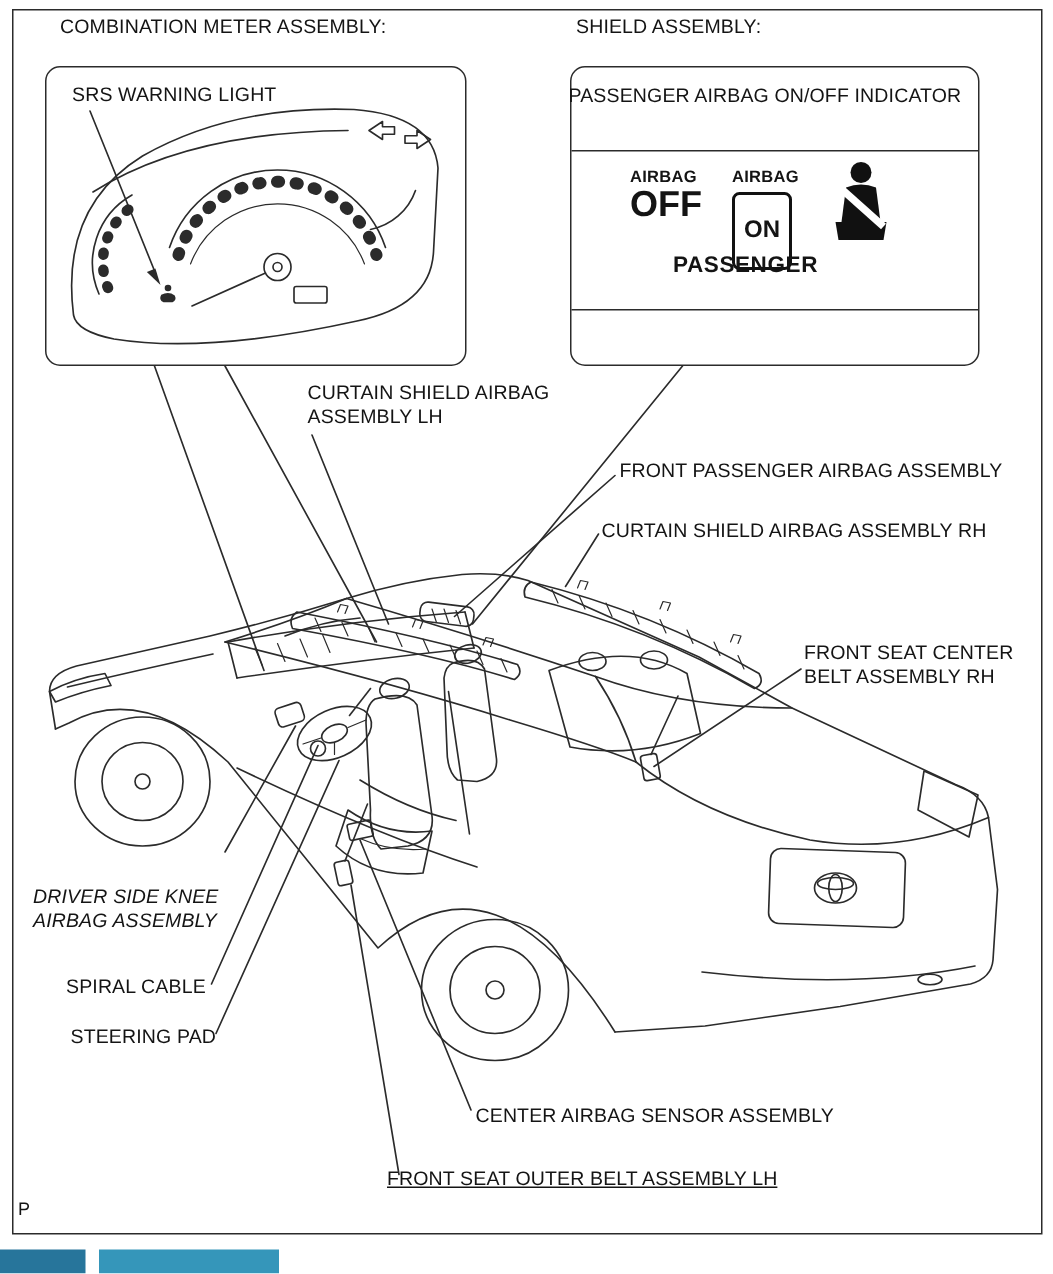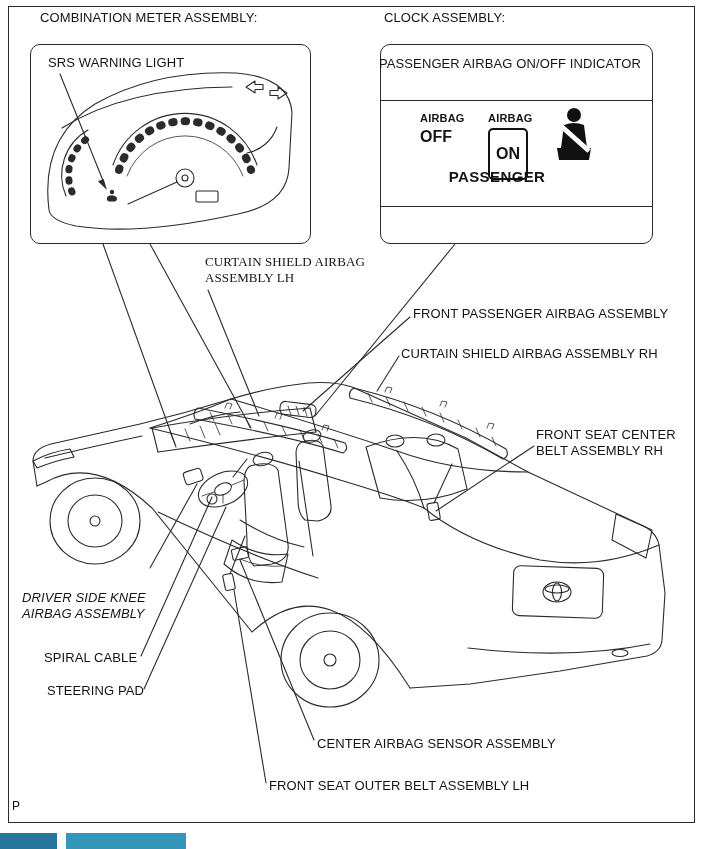--- a/index.html
+++ b/index.html
@@ -7,33 +7,33 @@
   html,body { width:702px; height:849px; }
   body { background:#ffffff; font-family:"Liberation Sans", sans-serif; color:var(--text); position:relative; overflow:hidden; }
   .frame { position:absolute; left:8px; top:6px; width:687px; height:817px; border:1.2px solid var(--line); }
   .lbl { position:absolute; font-size:13px; line-height:15.5px; letter-spacing:.1px; white-space:pre-line; color:var(--text); }
   .box { position:absolute; border:1.5px solid var(--line); border-radius:10px; background:transparent; }
   .rule { position:absolute; height:1.2px; background:var(--line); }
   .art { position:absolute; left:0; top:0; pointer-events:none; color:var(--line); }
   .belt-icon { position:absolute; color:#111; }
   .ind { position:absolute; }
   .ind-word { font-size:11px; font-weight:bold; letter-spacing:.2px; }
-  .ind-state { font-size:16px; font-weight:bold; margin-top:1px; line-height:24px; }
+  .ind-state { font-size:24px; font-weight:bold; margin-top:1px; line-height:24px; }
   .ind-state.boxed { display:inline-block; font-size:16px; border:2.5px solid #111; border-radius:5px; padding:15px 6px; margin-top:4px; line-height:18px; }
   .passenger { position:absolute; font-size:15px; font-weight:bold; text-align:center; letter-spacing:.4px; }
   .page-letter { position:absolute; font-size:12px; }
   .bar { position:absolute; top:833px; height:16px; }
 </style>
 </head>
 <body>
 
 <div class="frame"></div>
 
 <div class="lbl" style="left:40px;top:10px;">COMBINATION METER ASSEMBLY:</div>
-<div class="lbl" style="left:384px;top:10px;">CLOCK ASSEMBLY:</div>
+<div class="lbl" style="left:384px;top:10px;">SHIELD ASSEMBLY:</div>
 
 <div class="box" style="left:30px;top:44px;width:281px;height:200px;"></div>
 <div class="lbl" style="left:48px;top:55px;">SRS WARNING LIGHT</div>
 
 <div class="box" style="left:380px;top:44px;width:273px;height:200px;"></div>
 <div class="lbl" style="left:379px;top:56px;">PASSENGER AIRBAG ON/OFF INDICATOR</div>
 <div class="rule" style="left:381px;top:100px;width:271px;"></div>
 <div class="rule" style="left:381px;top:206px;width:271px;"></div>
 
 <div class="ind" style="left:420px;top:112px;width:52px;">
@@ -49,32 +49,32 @@
   <g fill="currentColor" stroke="none">
     <circle cx="20" cy="9" r="7"></circle>
     <path d="M10,19 Q20,15 30,19 L33,42 L7,42 Z"></path>
     <path d="M3,42 L37,42 L35,54 L5,54 Z"></path>
   </g>
   <path d="M7,20 L35,45" stroke="#ffffff" stroke-width="5" fill="none"></path>
 </svg>
 
 <div class="passenger" style="left:424px;top:168px;width:146px;">PASSENGER</div>
 
-<div class="lbl" style="left:205px;top:254px;font-family:Liberation Serif, serif;">CURTAIN SHIELD AIRBAG
+<div class="lbl" style="left:205px;top:254px;">CURTAIN SHIELD AIRBAG
 ASSEMBLY LH</div>
 <div class="lbl" style="left:413px;top:306px;">FRONT PASSENGER AIRBAG ASSEMBLY</div>
 <div class="lbl" style="left:401px;top:346px;">CURTAIN SHIELD AIRBAG ASSEMBLY RH</div>
 <div class="lbl" style="left:536px;top:427px;">FRONT SEAT CENTER
 BELT ASSEMBLY RH</div>
 <div class="lbl" style="left:22px;top:590px;font-style:italic;">DRIVER SIDE KNEE
 AIRBAG ASSEMBLY</div>
 <div class="lbl" style="left:44px;top:650px;">SPIRAL CABLE</div>
 <div class="lbl" style="left:47px;top:683px;">STEERING PAD</div>
 <div class="lbl" style="left:317px;top:736px;">CENTER AIRBAG SENSOR ASSEMBLY</div>
-<div class="lbl" style="left:269px;top:778px;">FRONT SEAT OUTER BELT ASSEMBLY LH</div>
+<div class="lbl" style="left:258px;top:778px;text-decoration:underline;">FRONT SEAT OUTER BELT ASSEMBLY LH</div>
 
 <div class="page-letter" style="left:12px;top:799px;">P</div>
 
 <div class="bar" style="left:0;width:57px;background:var(--footer_bar_left);"></div>
 <div class="bar" style="left:66px;width:120px;background:var(--footer_bar_right);"></div>
 
 <svg class="art" width="702" height="849" viewBox="0 0 702 849">
   <g stroke="currentColor" fill="none" stroke-width="1.1" stroke-linecap="round" stroke-linejoin="round">
 
     <g>

